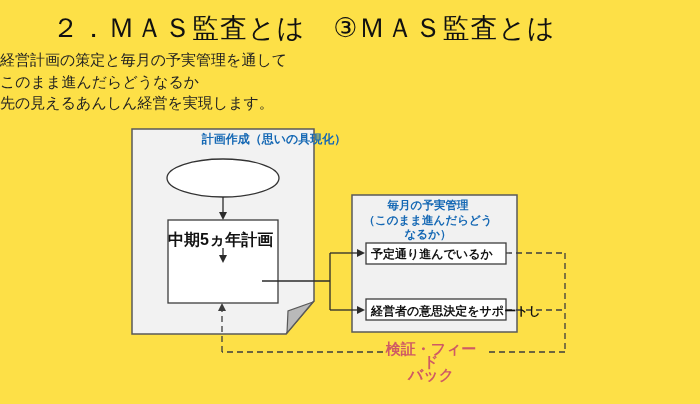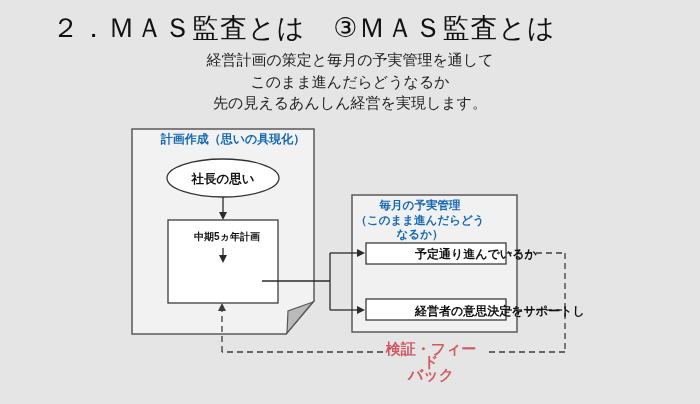--- a/index.html
+++ b/index.html
@@ -1,36 +1,36 @@
 <!DOCTYPE html>
 <html><head>
 <meta charset="utf-8">
 <style>
   html,body{margin:0;padding:0;background:#ffffff;}
   .slide{
-    position:relative;width:700px;height:404px;background:#e5e5e5;overflow:hidden;
+    position:relative;width:700px;height:404px;background:#fde047;overflow:hidden;
     font-family:"Liberation Sans","DejaVu Sans",sans-serif;
   }
   .abs{position:absolute;}
   .slide-title{
     left:52px;top:10px;font-size:27px;color:#111111;letter-spacing:1px;white-space:nowrap;
   }
   .subtitle{
-    left:0;right:0;top:49px;text-align:center;font-size:15px;line-height:21.5px;color:#222222;
+    left:0;right:0;top:49px;font-size:15px;line-height:21.5px;color:#222222;
   }
   svg.diagram{left:0;top:0;}
   .panel-header{
     font-weight:bold;color:#1568b4;text-align:center;
   }
-  .left-header{left:132px;top:131px;width:202px;font-size:12px;}
-  .right-header{left:352px;top:198px;width:136px;font-size:11.5px;line-height:14.5px;}
+  .left-header{left:132px;top:131px;width:202px;font-size:12px;padding-left:41px;}
+  .right-header{left:352px;top:198px;width:136px;font-size:11.5px;line-height:14.5px;padding-left:8px;}
   .ellipse-label{left:167px;top:171px;width:112px;text-align:center;font-weight:bold;font-size:12.5px;color:#111111;}
-  .mid-plan{left:168px;top:230px;width:118px;text-align:center;font-weight:bold;font-size:10px;color:#111111;}
+  .mid-plan{left:168px;top:230px;width:118px;text-align:left;font-weight:bold;font-size:16px;color:#111111;}
   .annual-plan{left:168px;top:274px;width:110px;text-align:center;font-weight:bold;font-size:12.5px;color:#e8201a;}
-  .check-label{left:371px;width:134px;font-weight:bold;font-size:12px;color:#111111;white-space:nowrap;margin-left:44px;}
+  .check-label{left:371px;width:134px;font-weight:bold;font-size:12px;color:#111111;white-space:nowrap;}
   .check1{top:246px;}
   .check2{top:303px;}
   .feedback{
     left:379px;top:342px;width:104px;text-align:center;
     font-weight:bold;font-size:15px;line-height:13px;color:#cf5a64;
   }
 </style>
 </head>
 <body>
 
@@ -77,21 +77,20 @@
   <div class="abs slide-title">２．ＭＡＳ監査とは　③ＭＡＳ監査とは</div>
 
   <div class="abs subtitle">
     <div>経営計画の策定と毎月の予実管理を通して</div>
     <div>このまま進んだらどうなるか</div>
     <div>先の見えるあんしん経営を実現します。</div>
   </div>
 
   <div class="abs panel-header left-header">計画作成（思いの具現化）</div>
 
-  <div class="abs ellipse-label">社長の思い</div>
 
   <div class="abs mid-plan">中期5ヵ年計画</div>
 
 
   <div class="abs panel-header right-header">
     <div>毎月の予実管理</div>
     <div>（このまま進んだらどうなるか）</div>
   </div>
 
   <div class="abs check-label check1">予定通り進んでいるか</div>

